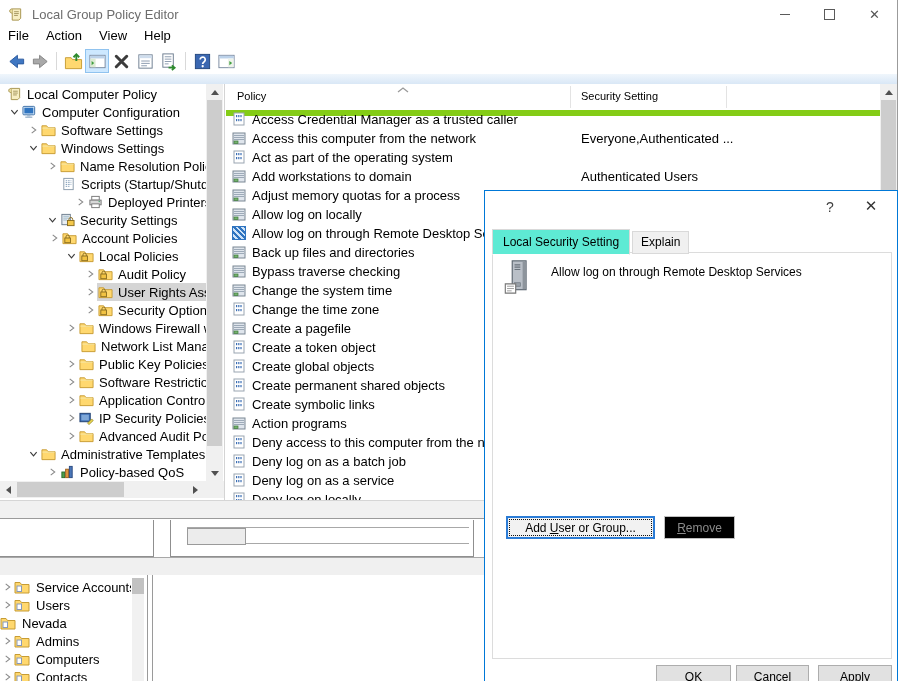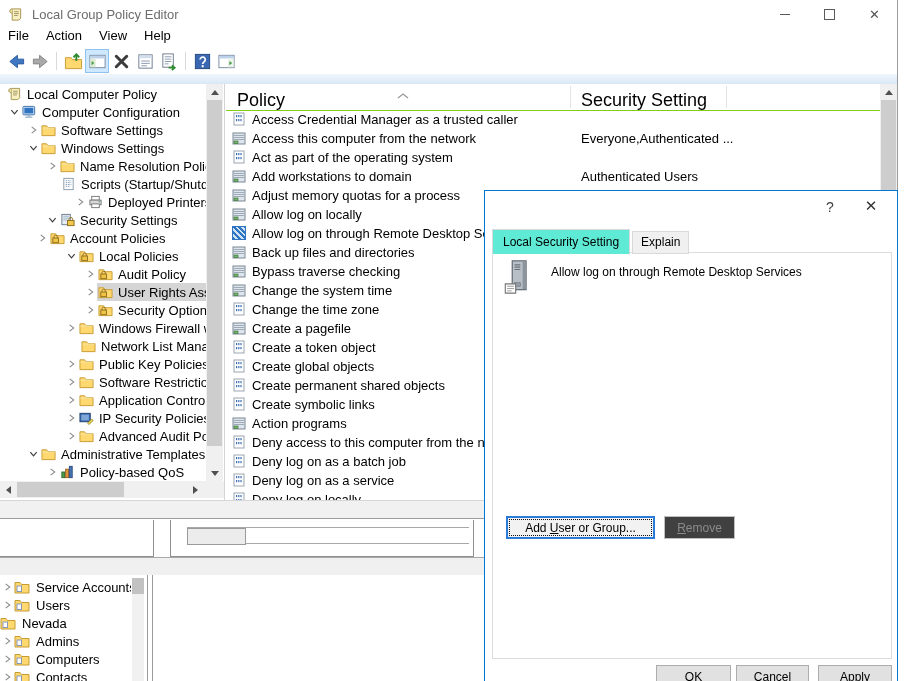--- a/index.html
+++ b/index.html
@@ -47,21 +47,21 @@
   .sb-arrow:after{content:"";display:block;width:0;height:0;}
   .sb-arrow.up{top:0;}    .sb-arrow.up:after{border-left:4px solid transparent;border-right:4px solid transparent;border-bottom:5px solid #505050;}
   .sb-arrow.down{bottom:0;}.sb-arrow.down:after{border-left:4px solid transparent;border-right:4px solid transparent;border-top:5px solid #505050;}
   .sb-arrow.left{left:0;top:0;height:17px;} .sb-arrow.left:after{border-top:4px solid transparent;border-bottom:4px solid transparent;border-right:5px solid #505050;}
   .sb-arrow.right{right:20px;top:0;height:17px;}.sb-arrow.right:after{border-top:4px solid transparent;border-bottom:4px solid transparent;border-left:5px solid #505050;}
   .hscroll{position:absolute;left:0;top:397px;width:224px;height:17px;background:#f0f0f0;}
   .hthumb{position:absolute;left:17px;top:1px;bottom:1px;width:107px;background:#cdcdcd;}
 
   
   .listpanel{position:absolute;left:226px;top:84px;width:671px;height:416px;background:#fff;}
-  .listheader{position:relative;height:26px;font-size:18px;border-bottom:1px solid #84cc16;}
+  .listheader{position:relative;height:26px;font-size:11px;border-bottom:6px solid #84cc16;}
   .col1{position:absolute;left:11px;top:6px;}
   .col2{position:absolute;left:355px;top:6px;}
   .hdiv{position:absolute;top:2px;width:1px;height:22px;background:#e3e3e3;}
   .hdiv.d1{left:344px;} .hdiv.d2{left:500px;}
   .sort-chev{position:absolute;left:170px;top:0;width:14px;height:8px;}
   #listrows{position:absolute;left:0;top:26px;width:654px;height:390px;overflow:hidden;}
   .lrow{position:relative;height:19px;}
   .lic{position:absolute;left:6px;top:2px;width:14px;height:14px;}
   .hatch{background:repeating-linear-gradient(45deg,#2f74c0 0 2px,#cfe3f7 2px 4px);
          border:1px solid #2f74c0;box-sizing:border-box;}
@@ -103,21 +103,21 @@
             box-sizing:border-box;background:#fff;}
   .dlg-ic{position:absolute;left:18px;top:68px;width:30px;height:36px;}
   .dlg-policy{position:absolute;left:66px;top:74px;}
   .dlg-listbox{position:absolute;left:18px;top:151px;width:356px;height:167px;border:1px solid #7a7a7a;
                box-sizing:border-box;padding:3px 5px;overflow:hidden;}
   .member{height:13px;line-height:13px;white-space:nowrap;}
   button{font-family:inherit;font-size:12px;}
   .dlg-btn{position:absolute;height:23px;box-sizing:border-box;}
   .dlg-btn.add{left:21px;top:325px;width:149px;background:#f2f2f2;border:2px solid #2b7cd6;
                outline:1px dotted #111;outline-offset:-4px;}
-  .dlg-btn.remove{left:179px;top:325px;width:71px;background:#404040;border:1px solid #c0c0c0;color:#8a8a8a;}
+  .dlg-btn.remove{left:179px;top:325px;width:71px;background:#000000;border:1px solid #c0c0c0;color:#8a8a8a;}
   #dlg-footer{position:absolute;left:0;top:474px;width:414px;height:28px;}
   .fbtn{position:absolute;top:0;height:23px;background:#e1e1e1;border:1px solid #adadad;}
   .f0{left:171px;width:75px;} .f1{left:251px;width:73px;} .f2{left:333px;width:74px;}
 </style>
 </head>
 <body>
 
 <div class="stage">
 
   <div class="frag frag-b"></div>
@@ -444,21 +444,21 @@
                 <svg viewBox="0 0 16 14">
                   <rect x="2" y="1" width="9" height="11" fill="#e9eef3" stroke="#6b7b8c"></rect>
                   <path d="M3.5 3h6M3.5 5h6M3.5 7h4" stroke="#88aabb" stroke-width="0.8" fill="none"></path>
                   <rect x="8" y="7.5" width="7" height="5.5" fill="#f4c84b" stroke="#8a6d1f"></rect>
                   <path d="M9.5 7.5V6.3a2 2 0 0 1 4 0v1.2" fill="none" stroke="#8a6d1f"></path>
                 </svg>
               </span>
               <span class="lab">Security Settings</span>
             </span>
           </div>
-          <div class="tree-row" style="padding-left: 36px; text-align: center;">
+          <div class="tree-row" style="padding-left: 48px; text-align: center;">
             <span class="chev">
               <svg viewBox="0 0 10 12">
                 <path d="M3 2.5 L7.5 6 L3 9.5" fill="none" stroke="#8a8a8a" stroke-width="1.2"></path>
               </svg>
             </span>
             <span class="hl">
               <span class="ic">
                 <svg viewBox="0 0 16 14">
                   <path d="M1 2.5h5l1.5 2H15v8.5H1z" fill="#ffd86f" stroke="#c79c34"></path>
                   <rect x="3" y="7" width="6" height="5" fill="#f2c343" stroke="#8a6d1f"></rect>

